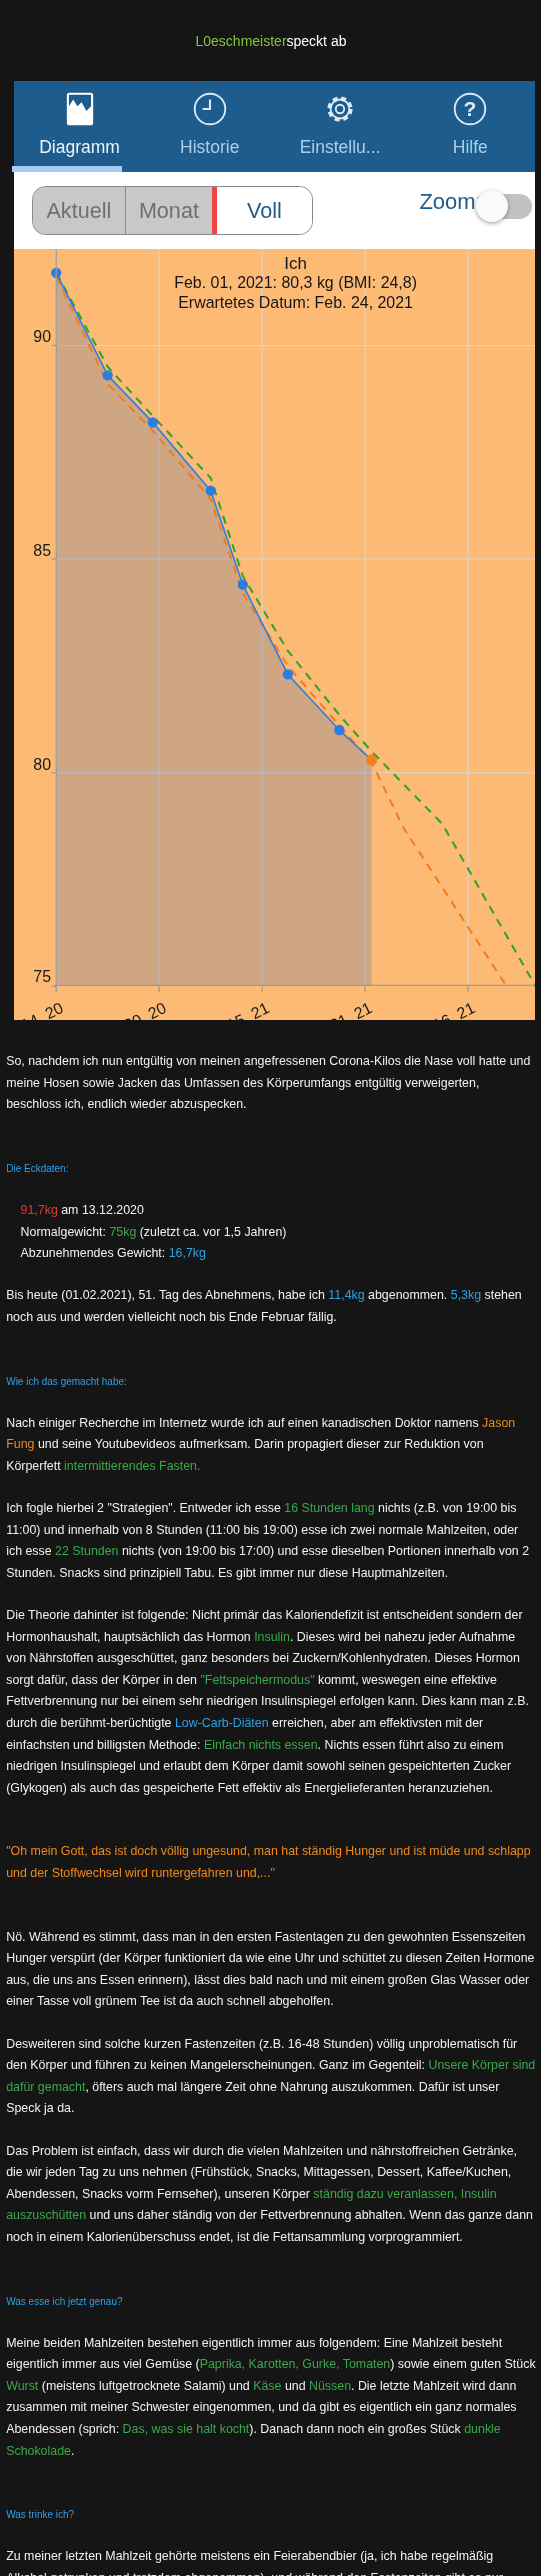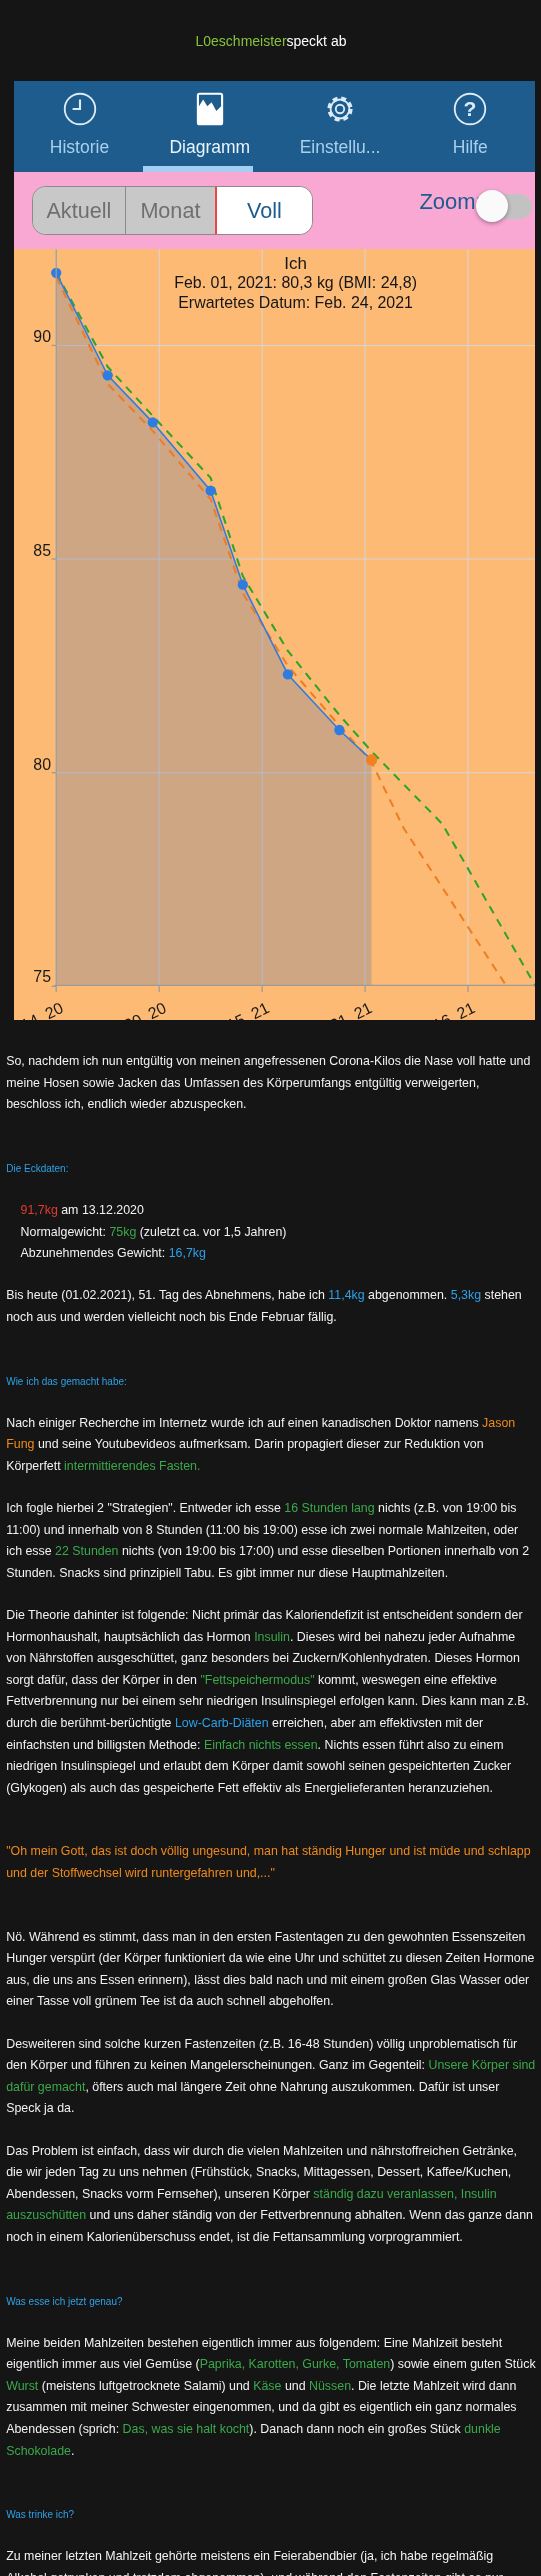--- a/index.html
+++ b/index.html
@@ -16,27 +16,27 @@
   
   .nav{position:absolute;left:14.4px;top:81px;width:521px;height:91px;
     background:#1d5c8c;display:flex;}
   .nav-item{flex:1 1 0;position:relative;display:flex;flex-direction:column;
     align-items:center;justify-content:flex-start;padding-top:8.2px;cursor:pointer;}
   .nav-item .ic{width:40px;height:40px;}
   .nav-item .lbl{margin-top:8.2px;font-size:17.5px;color:#a9cfec;white-space:nowrap;}
   .nav-item.active .lbl{color:#e9f4fd;}
   .nav-underline{position:absolute;left:-2.1px;bottom:0;width:110px;height:5.7px;background:#a5cff2;}
   
-  .toolbar{position:absolute;left:14.4px;top:172px;width:521px;height:77px;background:#f9a8d4;}
+  .toolbar{position:absolute;left:14.4px;top:172px;width:521px;height:77px;background:#ffffff;}
   .seg{position:absolute;left:17.5px;top:14.4px;width:279px;height:47px;
     border:1.5px solid #8a8a8a;border-radius:13.4px;display:flex;overflow:hidden;background:#c8c8c8;}
   .seg button{appearance:none;border:none;margin:0;background:#c8c8c8;color:#6f6f6f;
     font-size:21.6px;font-family:inherit;cursor:pointer;}
   .seg button.s0{width:93px;border-right:1px solid #8a8a8a;}
-  .seg button.s1{width:91px;border-right:2px solid #ef4444;}
+  .seg button.s1{width:91px;border-right:5px solid #ef4444;}
   .seg button.s2{width:93px;flex:1;}
   .seg button.active{background:#ffffff;color:#1d5c8c;}
   .zoom-label{position:absolute;left:405px;top:16.5px;font-size:22px;color:#1d5c8c;}
   .toggle{position:absolute;left:462px;top:17.5px;width:58px;height:32px;cursor:pointer;}
   .toggle .track{position:absolute;left:14.4px;top:4.1px;width:41px;height:25px;border-radius:12.4px;background:#c2c2c2;}
   .toggle .knob{position:absolute;left:0px;top:0px;width:32px;height:32px;border-radius:50%;
     background:#fafafa;box-shadow:0 1.5px 4.1px rgba(0,0,0,0.35);}
   
   .chart-wrap{position:absolute;left:14.4px;top:249px;width:521px;height:771px;background:#fdba74;}
   .chart-wrap svg{position:absolute;left:0;top:0;}
@@ -53,34 +53,34 @@
 </style>
 </head>
 <body>
 
 <div class="app-title">
   <span class="user">L0eschmeister</span>
     <span> speckt ab</span>
 </div>
 
 <div class="nav">
-  <div class="nav-item">
-    <svg class="ic" viewBox="0 0 76 76">
-      <circle cx="38" cy="38" r="29" fill="none" stroke="#dcebf7" stroke-width="3.5"></circle>
-      <path d="M38,20 L38,38 L24,38" fill="none" stroke="#dcebf7" stroke-width="4"></path>
-    </svg>
-    <span class="lbl">Historie</span>
-  </div>
   <div class="nav-item active">
     <svg class="ic" viewBox="0 0 76 76">
       <rect x="15" y="9" width="46" height="58" rx="3" fill="none" stroke="#ffffff" stroke-width="4"></rect>
       <path d="M15,36 L25,20 L33,33 L41,25 L50,42 L61,31 L61,67 L15,67 Z" fill="#ffffff"></path>
     </svg>
     <span class="lbl">Diagramm</span>
     <div class="nav-underline"></div>
+  </div>
+  <div class="nav-item">
+    <svg class="ic" viewBox="0 0 76 76">
+      <circle cx="38" cy="38" r="29" fill="none" stroke="#dcebf7" stroke-width="3.5"></circle>
+      <path d="M38,20 L38,38 L24,38" fill="none" stroke="#dcebf7" stroke-width="4"></path>
+    </svg>
+    <span class="lbl">Historie</span>
   </div>
   <div class="nav-item">
     <svg class="ic" viewBox="0 0 76 76">
       <circle cx="38" cy="38" r="20" fill="none" stroke="#dcebf7" stroke-width="8" stroke-dasharray="9 7"></circle>
       <circle cx="38" cy="38" r="18" fill="none" stroke="#dcebf7" stroke-width="3.5"></circle>
       <circle cx="38" cy="38" r="8" fill="none" stroke="#dcebf7" stroke-width="3.5"></circle>
     </svg>
     <span class="lbl">Einstellu...</span>
   </div>
   <div class="nav-item">

